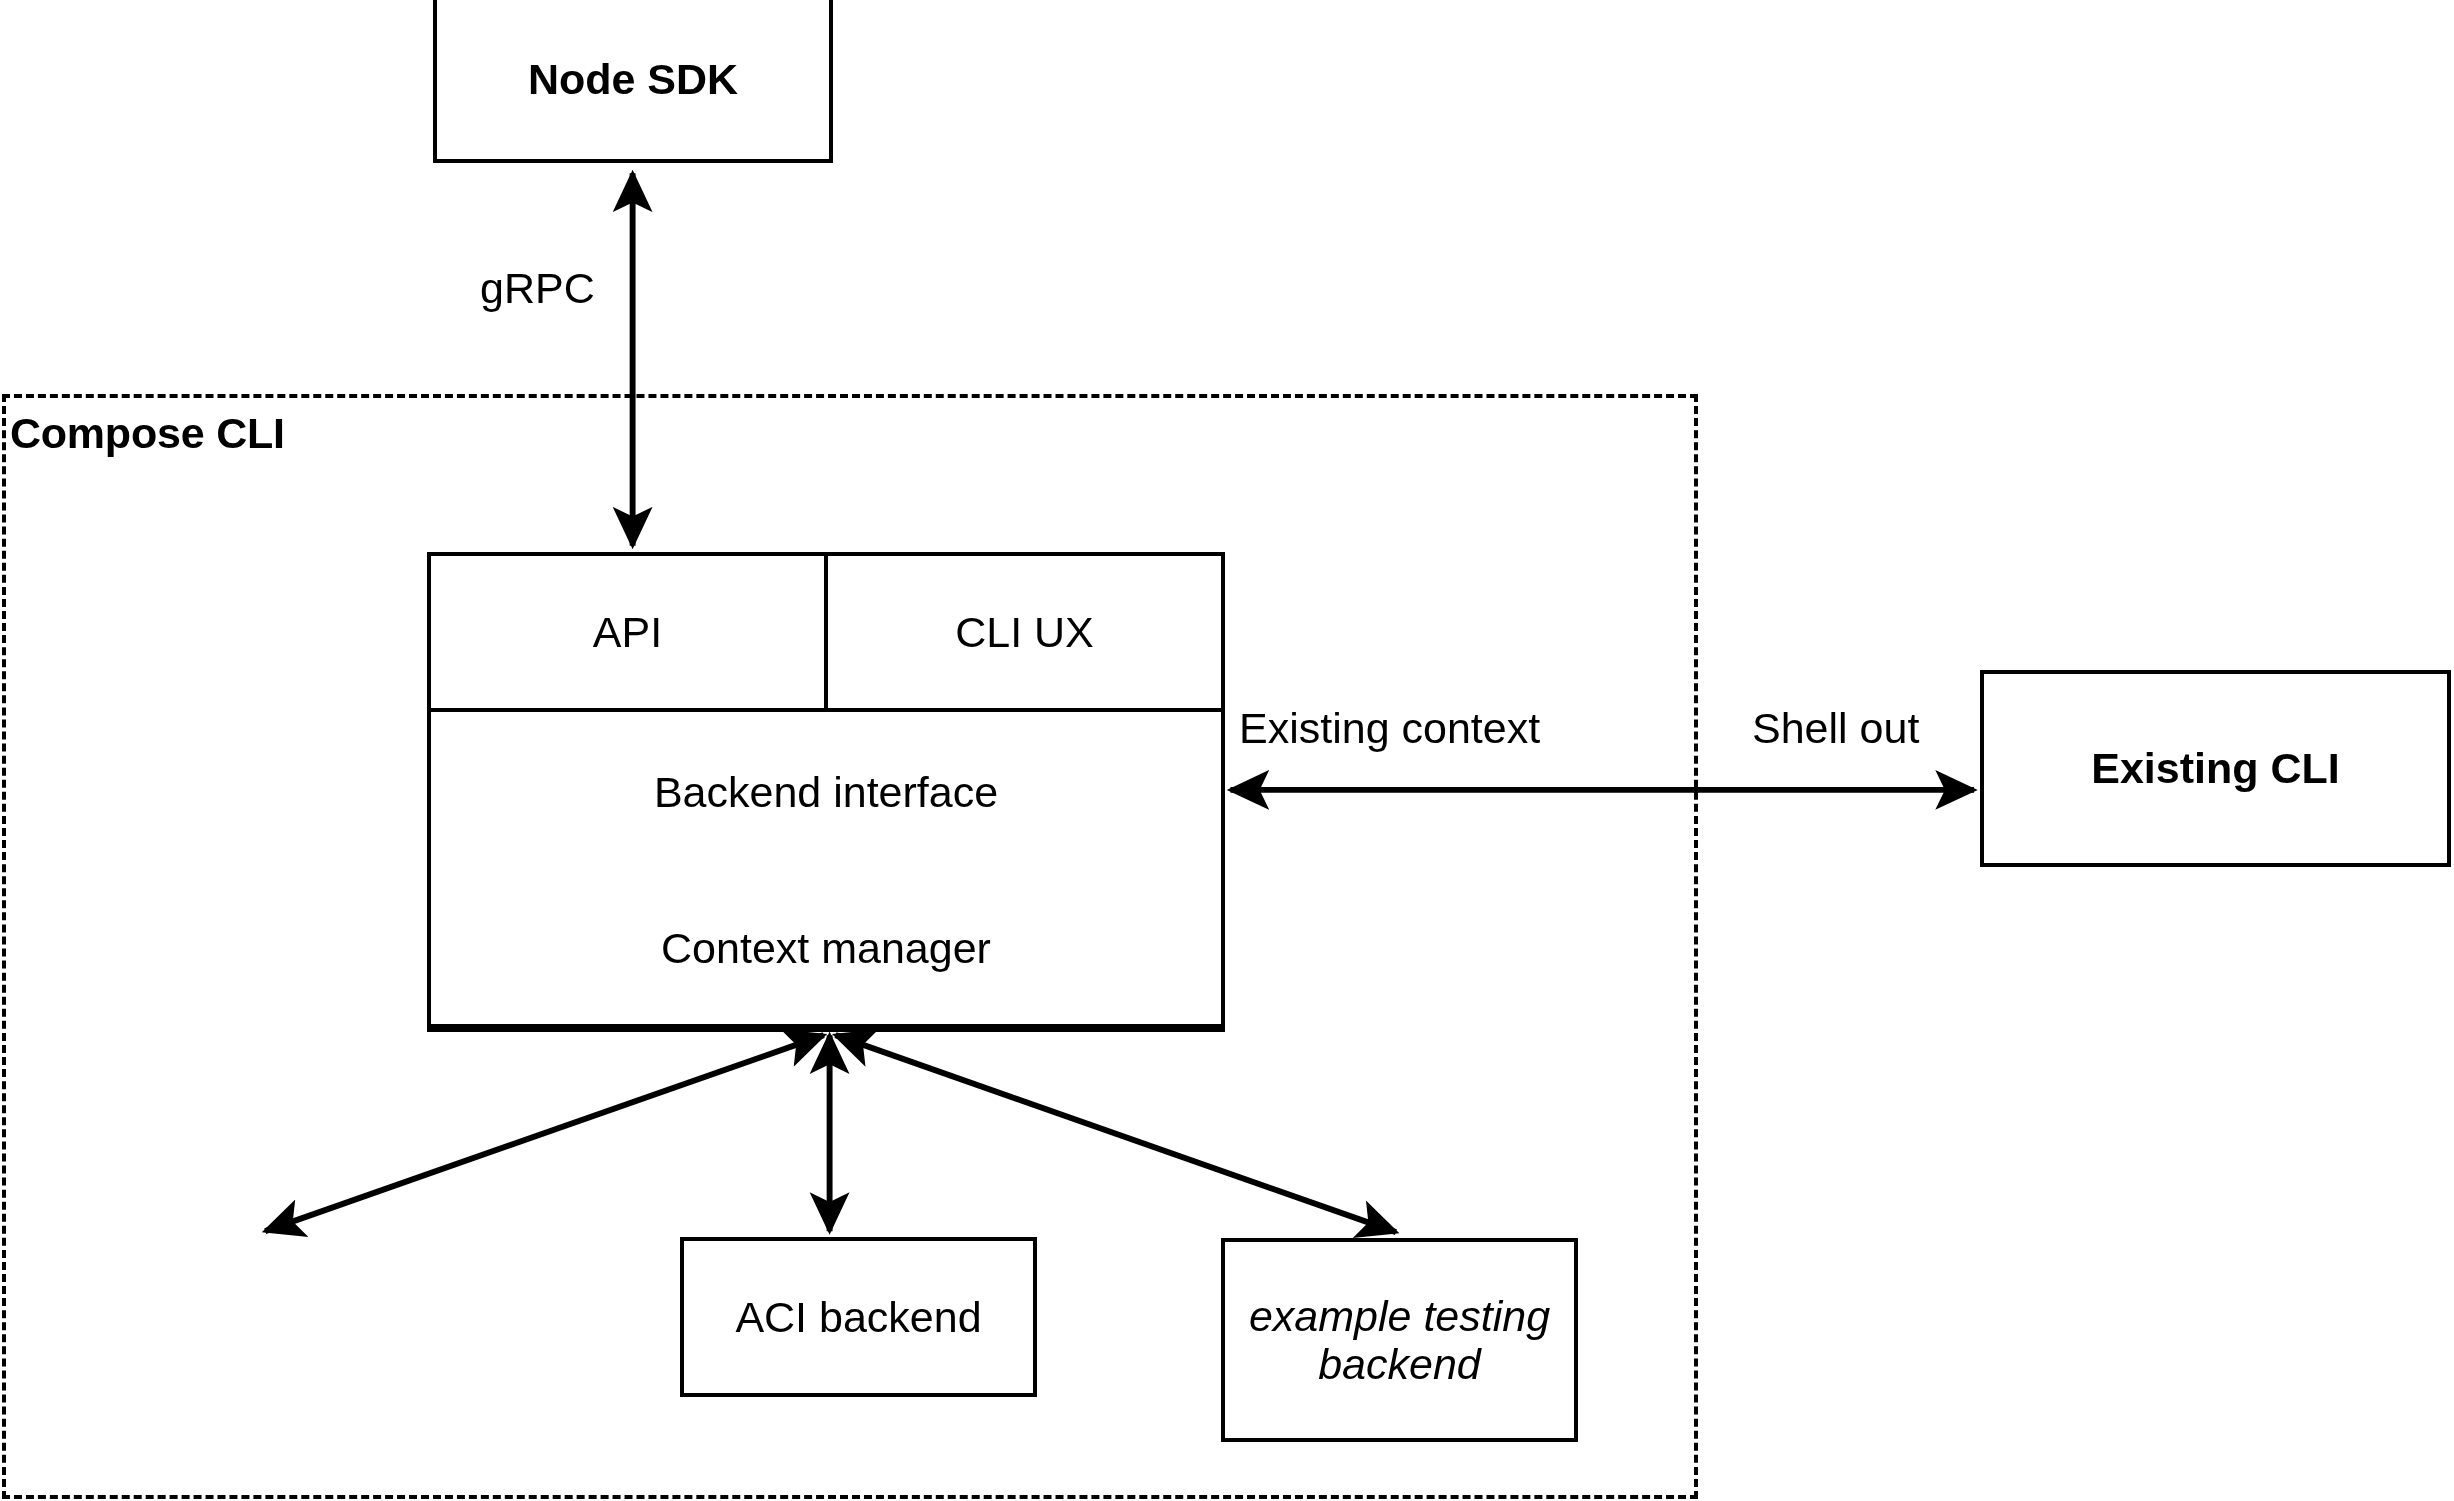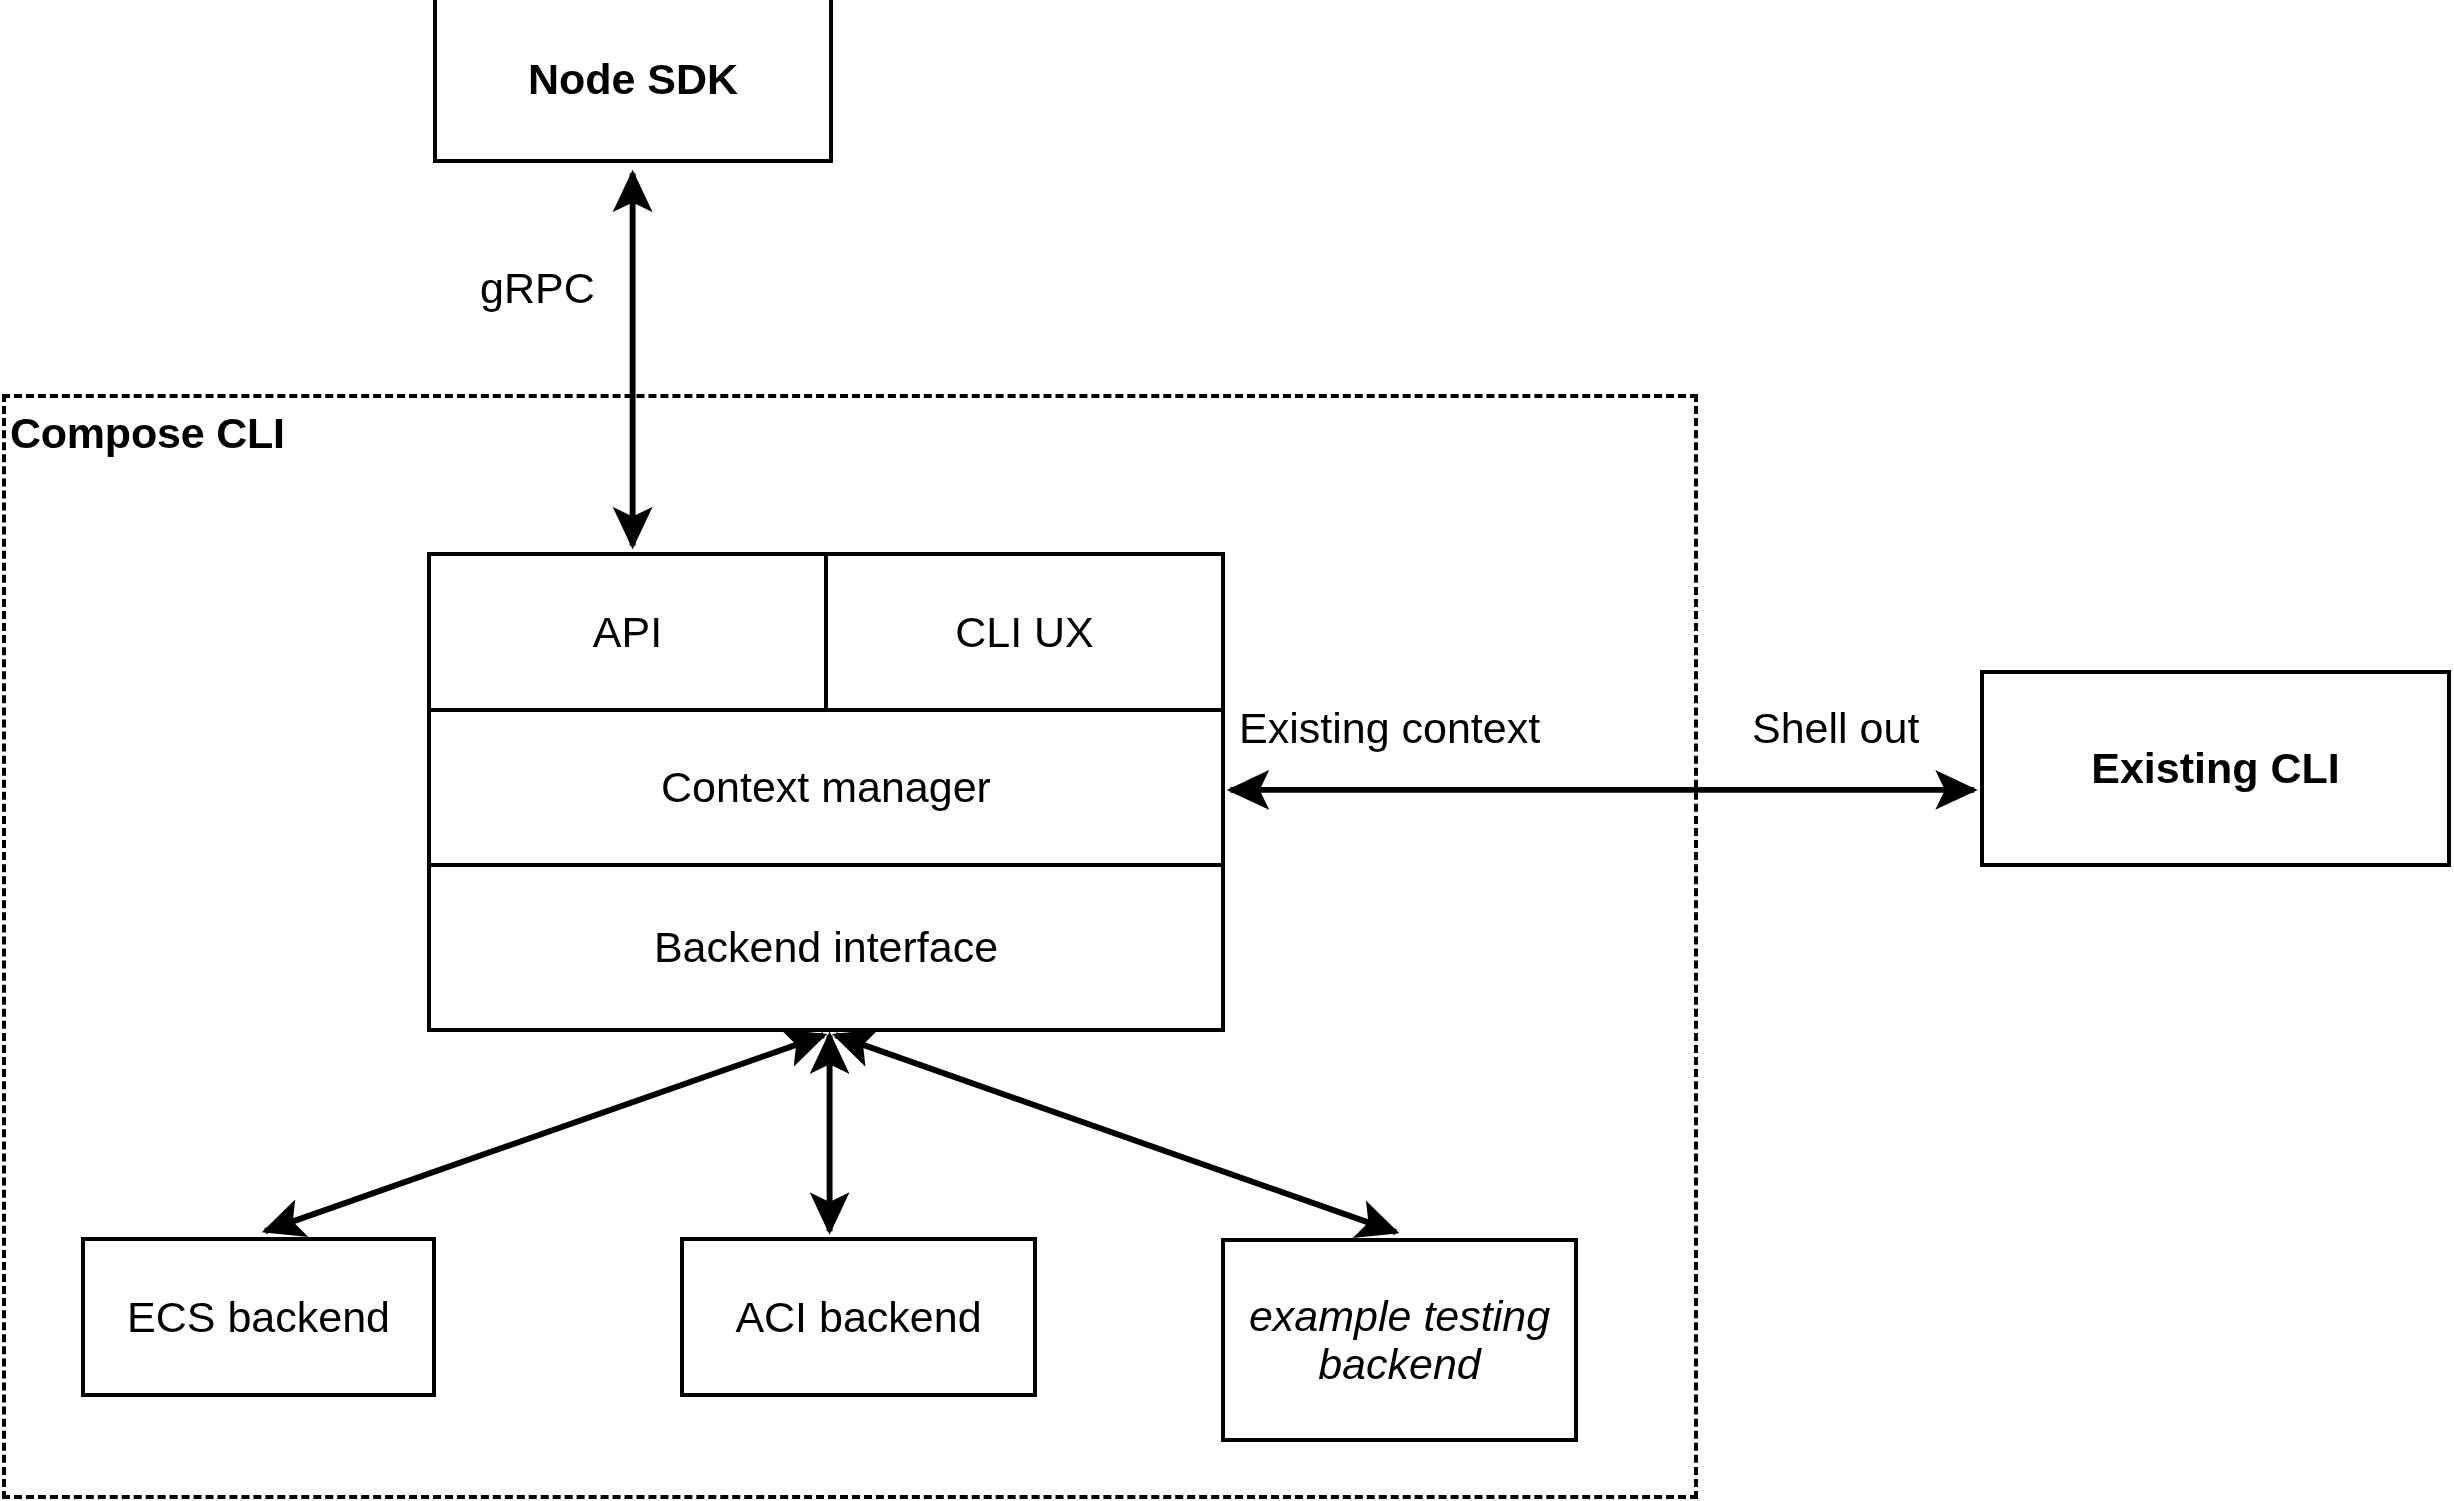--- a/index.html
+++ b/index.html
@@ -201,38 +201,35 @@
 
   <div id="core-stack">
     <div class="stack-row" id="row-top">
       <div class="stack-cell" id="cell-api">
         <span class="cell-label">API</span>
       </div>
       <div class="stack-cell" id="cell-cli-ux">
         <span class="cell-label">CLI UX</span>
       </div>
     </div>
+    <div class="stack-row" id="row-backend">
+      <span class="cell-label">Backend interface</span>
+    </div>
     <div class="stack-row" id="row-context">
       <span class="cell-label">Context manager</span>
     </div>
-    <div class="stack-row" id="row-backend">
-      <span class="cell-label">Backend interface</span>
-    </div>
   </div>
 
   <div class="edge-label" id="label-existing-context">Existing context</div>
   <div class="edge-label" id="label-shell-out">Shell out</div>
 
   <div class="box" id="existing-cli-box">
     <span class="box-label bold">Existing CLI</span>
   </div>
 
-  <div class="box" id="ecs-backend-box">
-    <span class="box-label">ECS backend</span>
-  </div>
   <div class="box" id="aci-backend-box">
     <span class="box-label">ACI backend</span>
   </div>
   <div class="box" id="example-backend-box">
     <span class="box-label">example testing
 backend</span>
   </div>
 
 </div>
 

